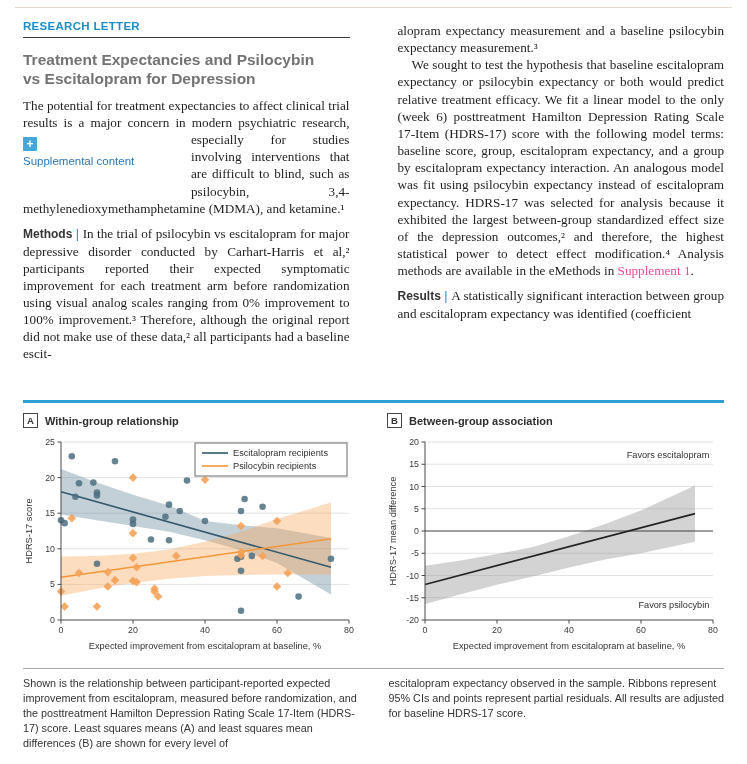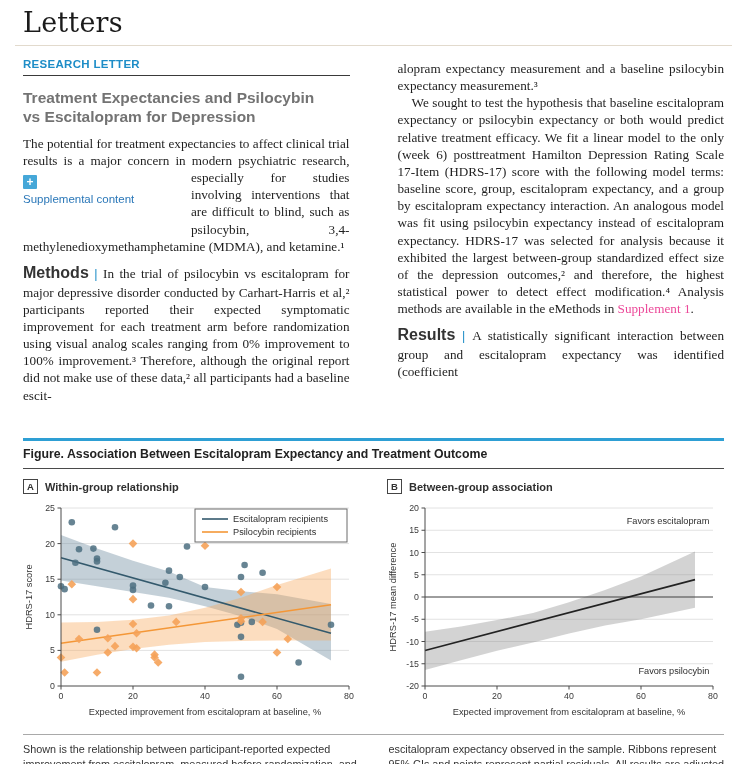--- a/index.html
+++ b/index.html
@@ -12,21 +12,21 @@
   .columns{display:flex;gap:48px;margin-top:12px;height:366px;overflow:hidden;}
   .col{width:336px;}
   .kicker{font-family:"Liberation Sans",sans-serif;font-weight:bold;font-size:11.5px;letter-spacing:.3px;color:#1e8dc7;}
   .kicker-rule{border-bottom:1.5px solid #3a3a3a;margin-top:5px;}
   .article-title{font-family:"Liberation Sans",sans-serif;font-weight:bold;font-size:15.5px;line-height:1.22;color:#737373;margin-top:13px;width:300px;}
   p.body-text{font-size:13.2px;line-height:1.3;text-align:justify;margin:8px 0 0 0;}
   .spacer-float{float:left;width:0;height:35px;}
   .supplemental{float:left;clear:left;width:168px;min-height:52px;padding-top:3px;}
   .supp-icon{display:inline-flex;align-items:center;justify-content:center;width:14px;height:14px;background:#45a7d8;color:#fff;font-family:"Liberation Sans",sans-serif;font-weight:bold;font-size:12px;line-height:1;border-radius:1px;}
   .supp-label{font-family:"Liberation Sans",sans-serif;font-size:11.5px;color:#2a77b8;margin-top:18px;cursor:pointer;}
-  .runin{font-family:"Liberation Sans",sans-serif;font-weight:bold;font-size:16px;color:#333;}
+  .runin{font-family:"Liberation Sans",sans-serif;font-weight:bold;font-size:12px;color:#333;}
   .pipe{color:#1e8dc7;font-family:"Liberation Sans",sans-serif;font-size:12.5px;}
   .para-space{margin-top:15px;}
   .indent{text-indent:14px;}
   .link{color:#ec4899;cursor:pointer;}
   
   .figure{margin-top:14px;border-top:3px solid #2e9fd4;}
   .figure-title{font-family:"Liberation Sans",sans-serif;font-weight:bold;font-size:12.3px;color:#222;padding:6px 0 7px 0;border-bottom:1.5px solid #4a4a4a;}
   .panels{display:flex;gap:28px;padding-top:10px;}
   .panel{width:336px;}
   .panel-head{display:flex;align-items:center;gap:7px;font-family:"Liberation Sans",sans-serif;}
@@ -34,21 +34,20 @@
   .panel-label{font-weight:bold;font-size:11px;color:#2f2f2f;}
   .chart-mount{margin-top:2px;}
   .caption-row{display:flex;gap:30px;border-top:1.5px solid #a9a9a9;margin-top:4px;padding-top:7px;}
   .caption{width:336px;font-family:"Liberation Sans",sans-serif;font-size:10.8px;line-height:1.4;color:#333;}
 </style>
 </head>
 <body>
 
 <div class="page">
 
-  <div class="masthead">Letters</div>
   <div class="masthead-rule"></div>
 
   <div class="columns">
 
     <div class="col">
       <div class="kicker">RESEARCH LETTER</div>
       <div class="kicker-rule"></div>
       <div class="article-title">Treatment Expectancies and Psilocybin vs Escitalopram for Depression</div>
       <p class="body-text">
         <span class="spacer-float"></span>
@@ -73,21 +72,20 @@
       <p class="body-text para-space">
         <span class="runin">Results</span>
         <span class="pipe"> | </span>
         <span>A statistically significant interaction between group and escitalopram expectancy was identified (coefficient</span>
       </p>
     </div>
 
   </div>
 
   <div class="figure">
-    <div class="figure-title">Figure. Association Between Escitalopram Expectancy and Treatment Outcome</div>
 
     <div class="panels">
       <div class="panel">
         <div class="panel-head">
           <span class="panel-letter">A</span>
           <span class="panel-label">Within-group relationship</span>
         </div>
         <div class="chart-mount"><svg viewBox="0 0 336 230" width="336" height="230">
               <line x1="38" x2="326" y1="154.4" y2="154.4" stroke="#e2e2e2" stroke-width="1"></line>
               <line x1="38" x2="326" y1="118.8" y2="118.8" stroke="#e2e2e2" stroke-width="1"></line>

